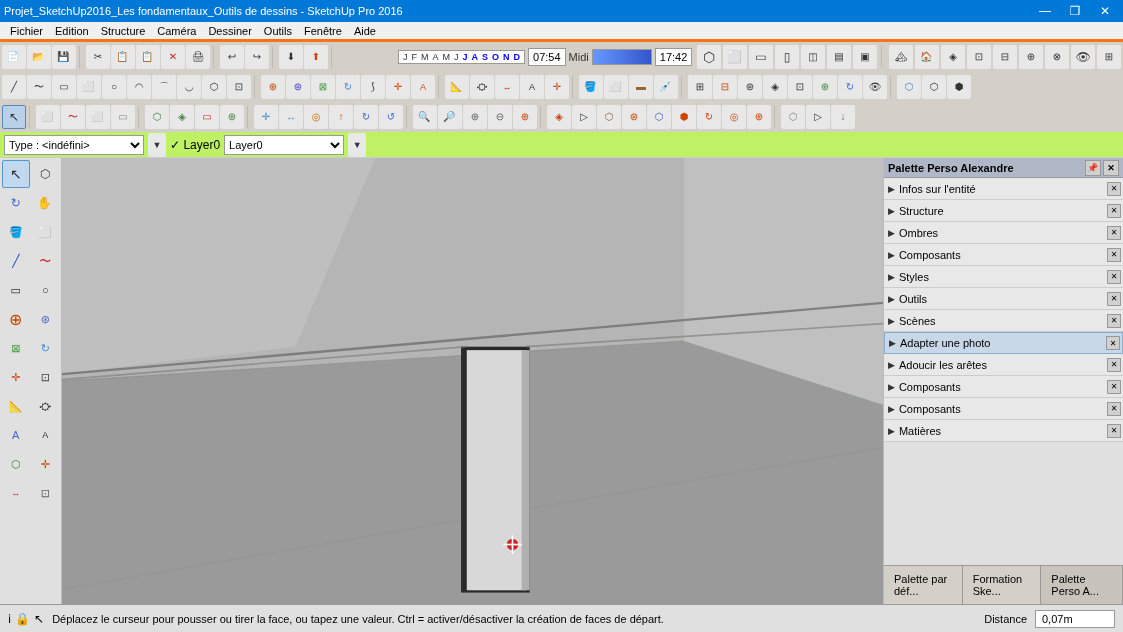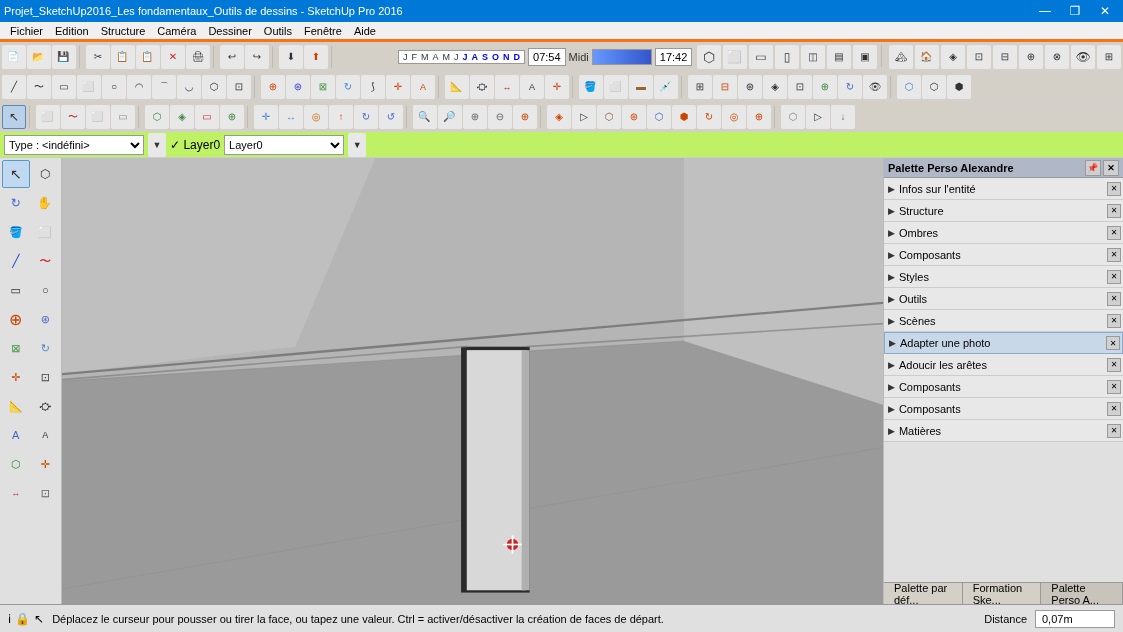--- a/index.html
+++ b/index.html
@@ -193,21 +193,21 @@
       display: flex; align-items: center; justify-content: center;
       font-size: 8px;
     }
     .panel-item.highlight {
       background: #c8d8e8;
       border: 1px solid #8aabcc;
     }
     
     
     #bottom-tabs {
-      height: 22px;
+      height: 39px;
       display: flex;
       background: #d4d0c8;
       border-top: 1px solid #999;
     }
     .bottom-tab {
       padding: 3px 10px;
       font-size: 11px;
       cursor: pointer;
       background: #d4d0c8;
       border-right: 1px solid #999;

